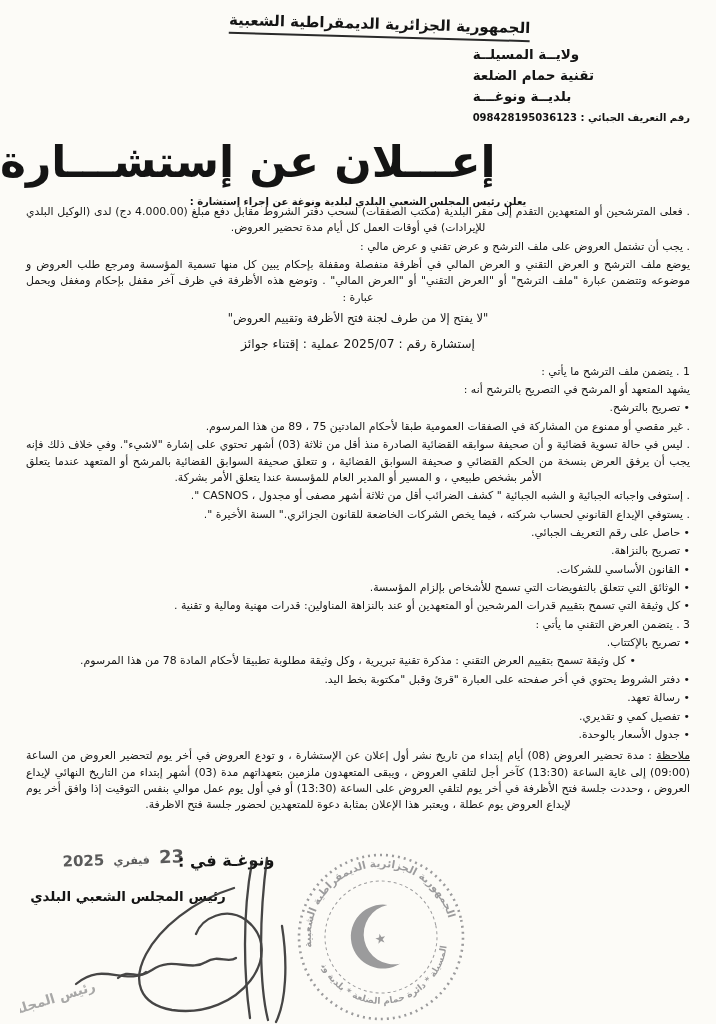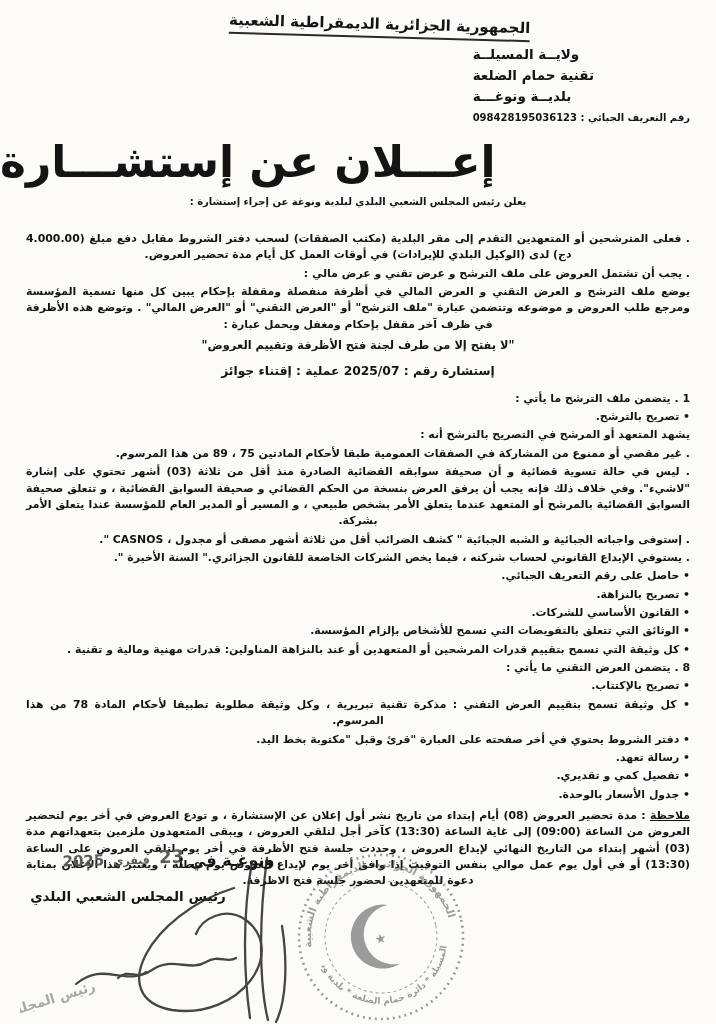--- a/index.html
+++ b/index.html
@@ -22,22 +22,22 @@
   .title{
     position:absolute;top:136px;left:0;width:100%;text-align:left;
     font-size:44px;font-weight:bold;letter-spacing:-1px;
   }
   .intro{
     position:absolute;top:196px;left:0;width:100%;text-align:center;
     font-size:10px;font-weight:bold;
   }
   
   .body{
-    position:absolute;top:231px;right:26px;left:26px;
-    font-size:10.9px;font-weight:bold;line-height:1.5;
+    position:absolute;top:204px;right:26px;left:26px;
+    font-size:10.9px;font-weight:normal;line-height:1.5;
   }
   .para{text-align:justify;text-align-last:center;margin:0 0 2px;}
   .line{text-align:right;margin:0 0 2px;}
   .center{text-align:center;margin:0 0 2px;}
   .sealed{font-size:11.4px;margin:4px 0 6px;}
   .reference{font-size:12.3px;margin:8px 0 10px;}
   .note-label{text-decoration:underline;}
   
   .date-stamp{
     position:absolute;top:848px;left:34px;width:150px;direction:rtl;
@@ -76,35 +76,35 @@
 
   <div class="body">
     <p class="para">. فعلى المترشحين أو المتعهدين التقدم إلى مقر البلدية (مكتب الصفقات) لسحب دفتر الشروط مقابل دفع مبلغ (4.000.00 دج) لدى (الوكيل البلدي للإيرادات) في أوقات العمل كل أيام مدة تحضير العروض.</p>
     <p class="line">. يجب أن تشتمل العروض على ملف الترشح و عرض تقني و عرض مالي :</p>
     <p class="para">يوضع ملف الترشح و العرض التقني و العرض المالي في أظرفة منفصلة ومقفلة بإحكام يبين كل منها تسمية المؤسسة ومرجع طلب العروض و موضوعه وتتضمن عبارة "ملف الترشح" أو "العرض التقني" أو "العرض المالي" . وتوضع هذه الأظرفة في ظرف آخر مقفل بإحكام ومغفل ويحمل عبارة :</p>
     <p class="center sealed">"لا يفتح إلا من طرف لجنة فتح الأظرفة وتقييم العروض"</p>
     <p class="center reference">إستشارة رقم : 2025/07 عملية : إقتناء جوائز</p>
 
     <div>
       <p class="line">1 . يتضمن ملف الترشح ما يأتي :</p>
+      <p class="line">يشهد المتعهد أو المرشح في التصريح بالترشح أنه :</p>
       <p class="line">• تصريح بالترشح.</p>
-      <p class="line">يشهد المتعهد أو المرشح في التصريح بالترشح أنه :</p>
       <p class="line">. غير مقصي أو ممنوع من المشاركة في الصفقات العمومية طبقا لأحكام المادتين 75 ، 89 من هذا المرسوم.</p>
       <p class="para">. ليس في حالة تسوية قضائية و أن صحيفة سوابقه القضائية الصادرة منذ أقل من ثلاثة (03) أشهر تحتوي على إشارة "لاشيء". وفي خلاف ذلك فإنه يجب أن يرفق العرض بنسخة من الحكم القضائي و صحيفة السوابق القضائية ، و تتعلق صحيفة السوابق القضائية بالمرشح أو المتعهد عندما يتعلق الأمر بشخص طبيعي ، و المسير أو المدير العام للمؤسسة عندا يتعلق الأمر بشركة.</p>
       <p class="line">. إستوفى واجباته الجبائية و الشبه الجبائية " كشف الضرائب أقل من ثلاثة أشهر مصفى أو مجدول ، CASNOS ".</p>
       <p class="line">. يستوفي الإيداع القانوني لحساب شركته ، فيما يخص الشركات الخاضعة للقانون الجزائري." السنة الأخيرة ".</p>
       <p class="line">• حاصل على رقم التعريف الجبائي.</p>
       <p class="line">• تصريح بالنزاهة.</p>
       <p class="line">• القانون الأساسي للشركات.</p>
       <p class="line">• الوثائق التي تتعلق بالتفويضات التي تسمح للأشخاص بإلزام المؤسسة.</p>
       <p class="line">• كل وثيقة التي تسمح بتقييم قدرات المرشحين أو المتعهدين أو عند بالنزاهة المناولين: قدرات مهنية ومالية و تقنية .</p>
     </div>
 
     <div>
-      <p class="line">8 . يتضمن العرض التقني ما يأتي :</p>
+      <p class="line">3 . يتضمن العرض التقني ما يأتي :</p>
       <p class="line">• تصريح بالإكتتاب.</p>
       <p class="para">• كل وثيقة تسمح بتقييم العرض التقني : مذكرة تقنية تبريرية ، وكل وثيقة مطلوبة تطبيقا لأحكام المادة 78 من هذا المرسوم.</p>
       <p class="line">• دفتر الشروط يحتوي في أخر صفحته على العبارة "قرئ وقبل "مكتوبة بخط اليد.</p>
     </div>
 
     <div>
       <p class="line">• رسالة تعهد.</p>
       <p class="line">• تفصيل كمي و تقديري.</p>
       <p class="line">• جدول الأسعار بالوحدة.</p>
     </div>

